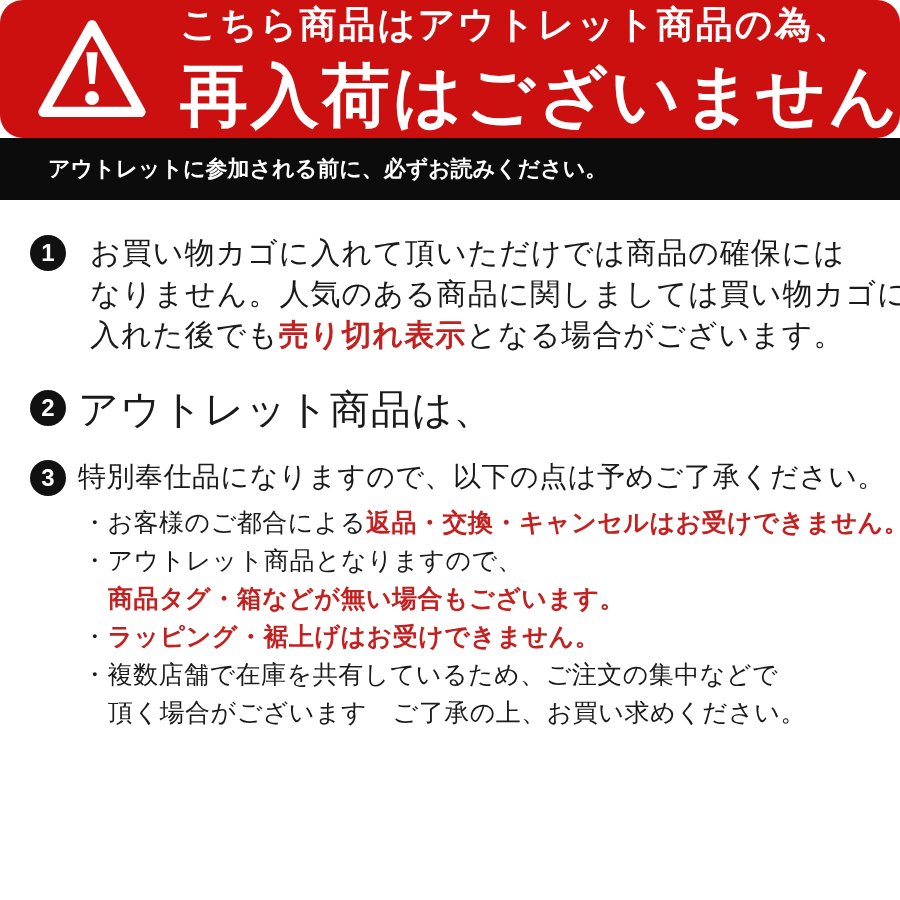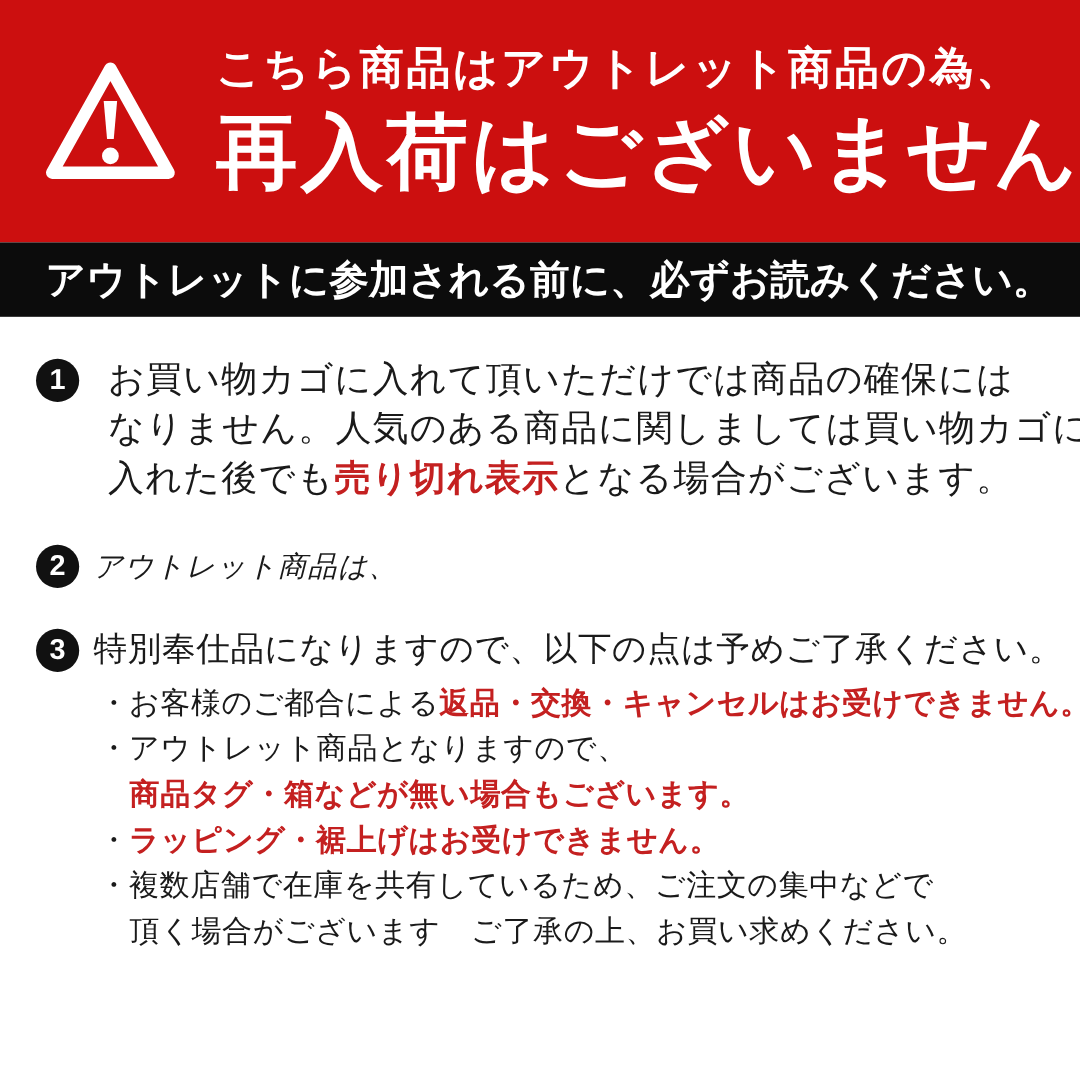--- a/index.html
+++ b/index.html
@@ -3,54 +3,54 @@
 <meta charset="utf-8">
 <style>
   html,body { margin:0; padding:0; }
   body {
     width:900px; height:900px; background:#ffffff;
     font-family:"Liberation Sans", sans-serif;
     overflow:hidden;
   }
   
   .banner {
-    height:202px; display:flex; align-items:center;
+    height:138px; display:flex; align-items:center;border-radius:23px;
   }
   .warn-icon { flex:0 0 auto; margin-left:36px; width:112px; height:108px; }
   .banner-text { margin-left:32px; color:#ffffff; }
   .banner-line1 {
     font-size:37px; font-weight:bold; letter-spacing:2px;
     white-space:nowrap; line-height:1.1;
   }
   .banner-line2 {
     font-size:68px; font-weight:bold; letter-spacing:3px;
     white-space:nowrap; line-height:1.1; margin-top:12px;
   }
   
   .subbanner {
     height:62px; line-height:62px; color:#ffffff;
-    font-size:33px; font-weight:bold; padding-left:38px;
+    font-size:22px; font-weight:bold; padding-left:48px;
     white-space:nowrap; letter-spacing:0px;
   }
   
   .page-body { padding:32px 10px 0 30px; color:#1a1a1a; }
   .note { display:flex; align-items:flex-start; }
   .note-1 { margin-bottom:32px; }
   .note-2 { margin-bottom:26px; }
   .note-3 { margin-bottom:0; }
   .num-badge {
     flex:0 0 auto; width:36px; height:36px; border-radius:50%;
     background:#111111; color:#ffffff; font-size:24px; font-weight:bold;
     display:flex; align-items:center; justify-content:center; margin-top:3px;
   }
   .note-lines { margin-left:12px; }
   .note-line {
     font-size:30px; line-height:41px; letter-spacing:1px; white-space:nowrap;margin-left:12px;
   }
-  .note2-line { font-size:24px; line-height:44px; letter-spacing:1px; white-space:nowrap;font-style:italic; }
+  .note2-line { font-size:40px; line-height:44px; letter-spacing:1px; white-space:nowrap; }
   .note3-heading { font-size:28px; line-height:40px; letter-spacing:0.5px; white-space:nowrap; }
   .em { font-weight:bold; }
   
   .bullets { margin:6px 0 0 52px; }
   .bullet-line {
     font-size:25px; line-height:38px; letter-spacing:0.5px; white-space:nowrap;
   }
   .bullet-cont { padding-left:26px; }
 </style>
 </head>

